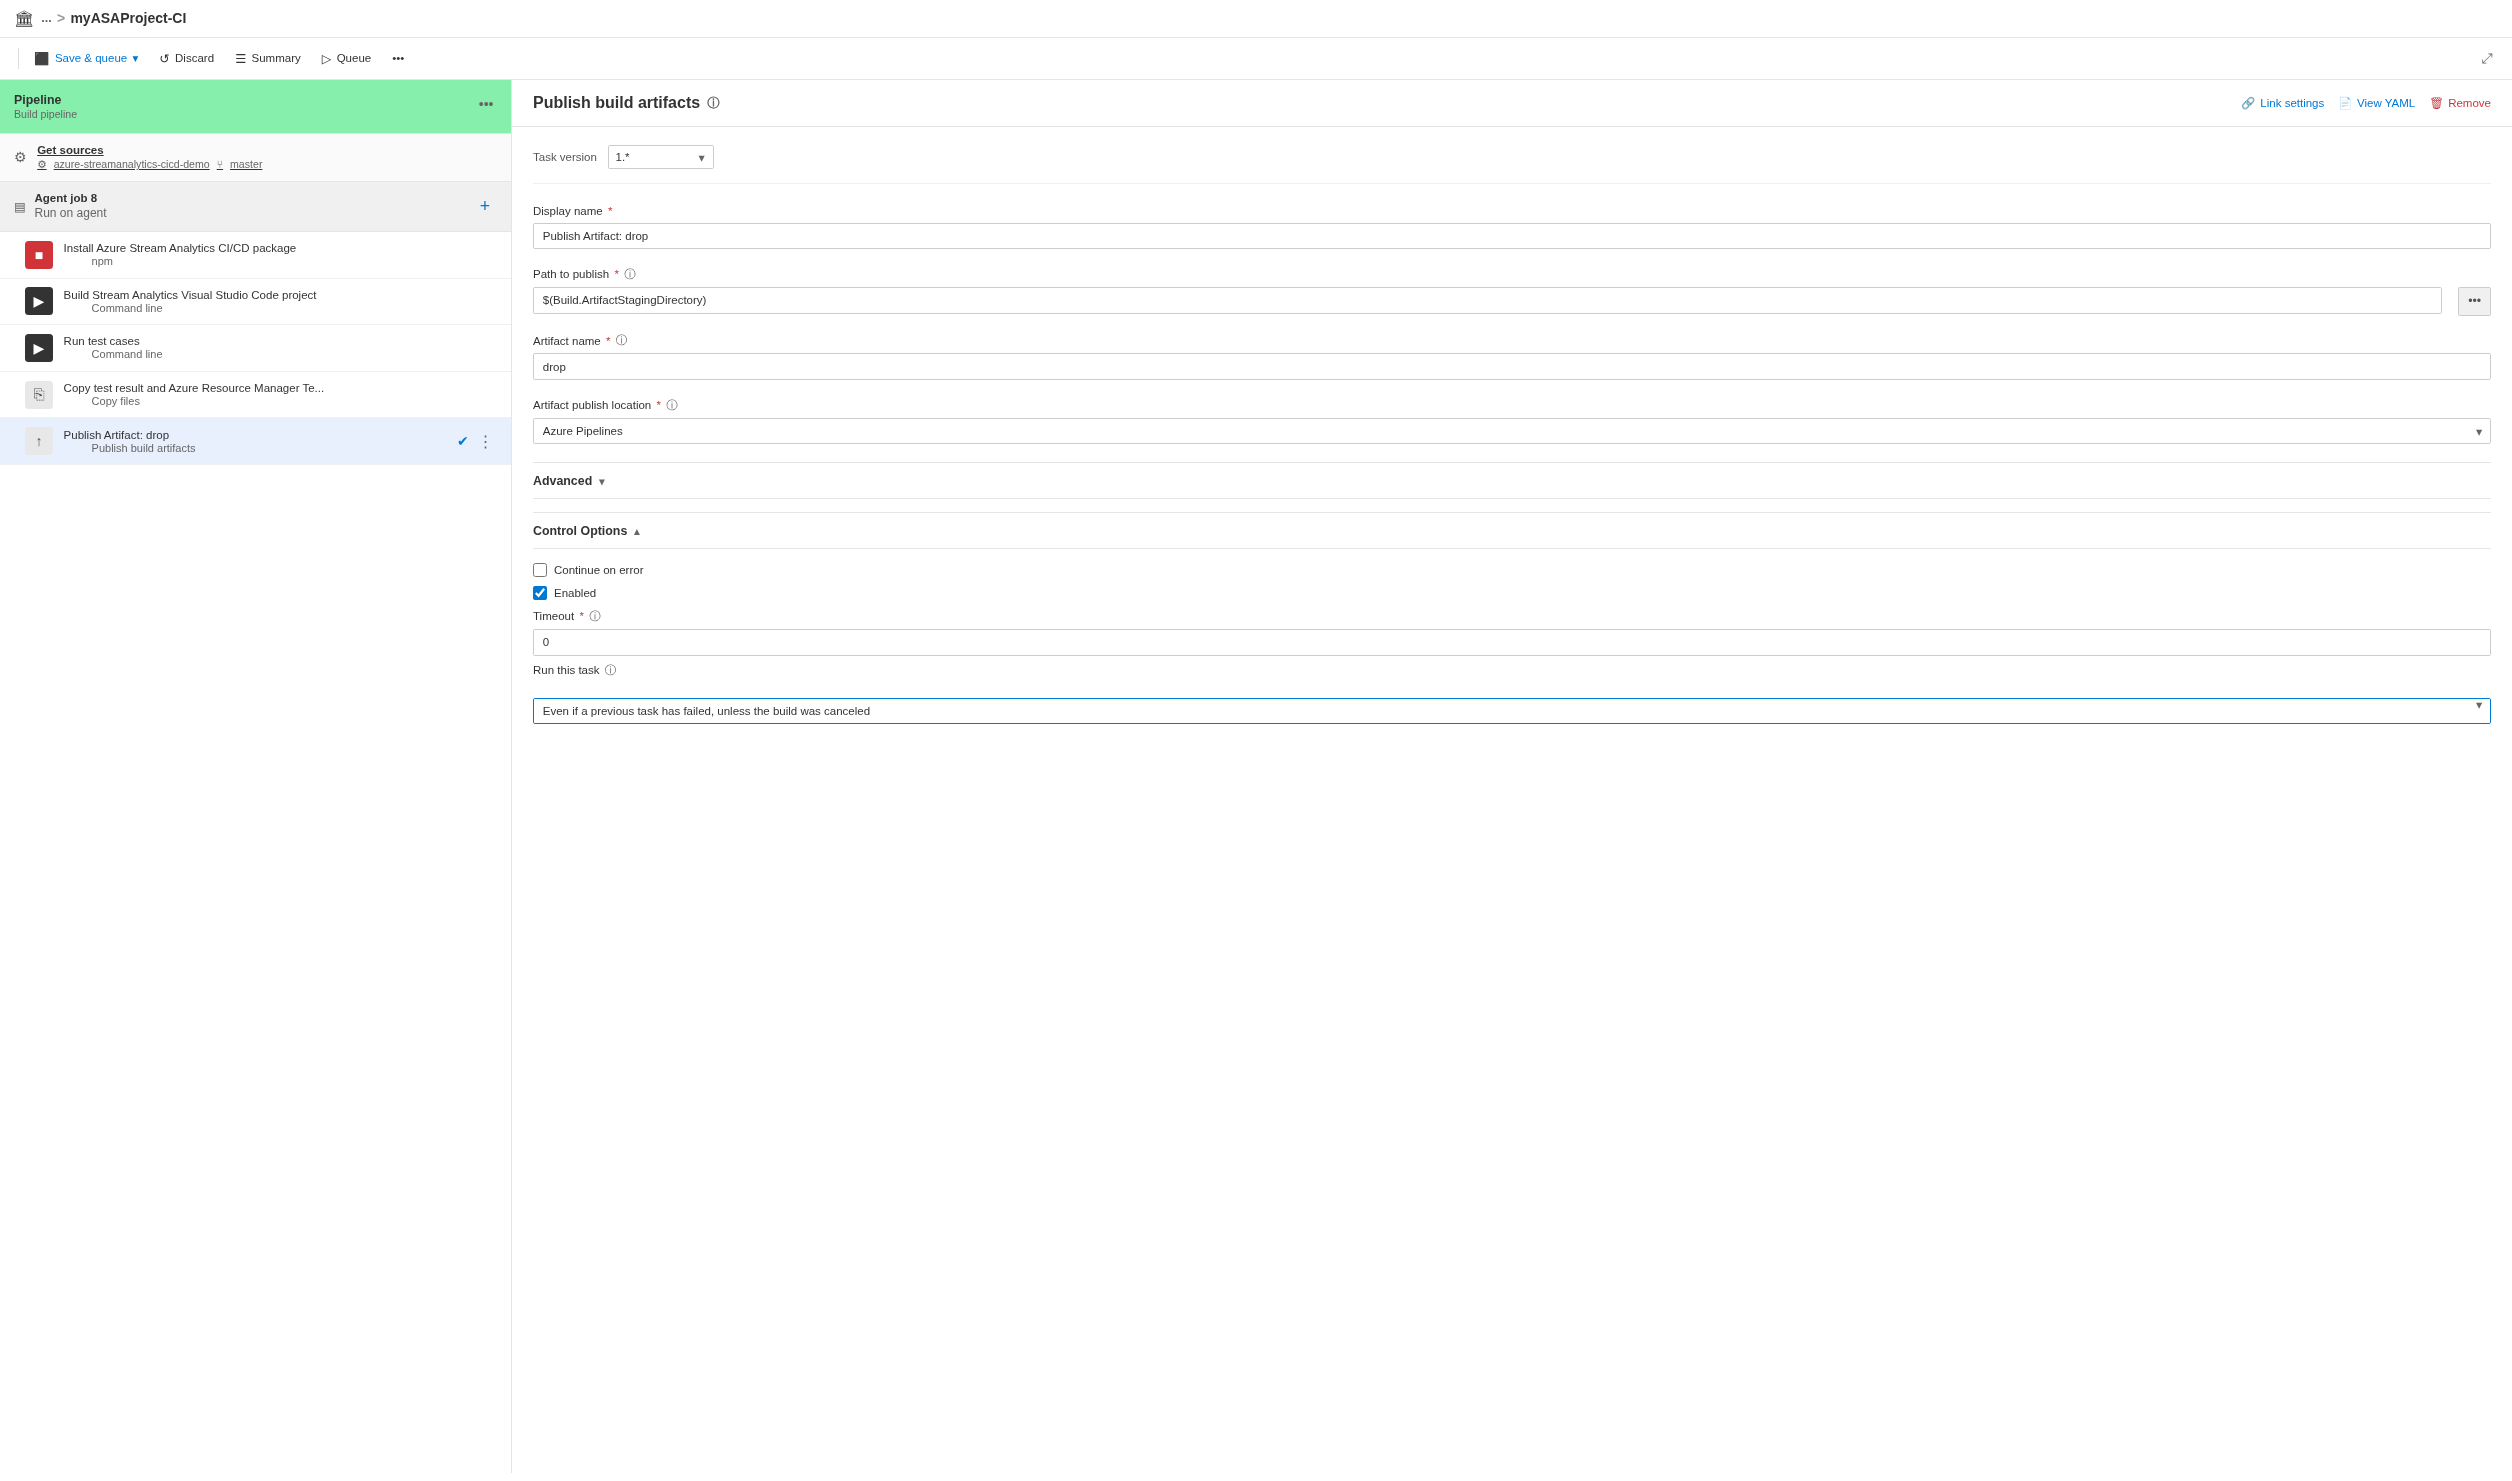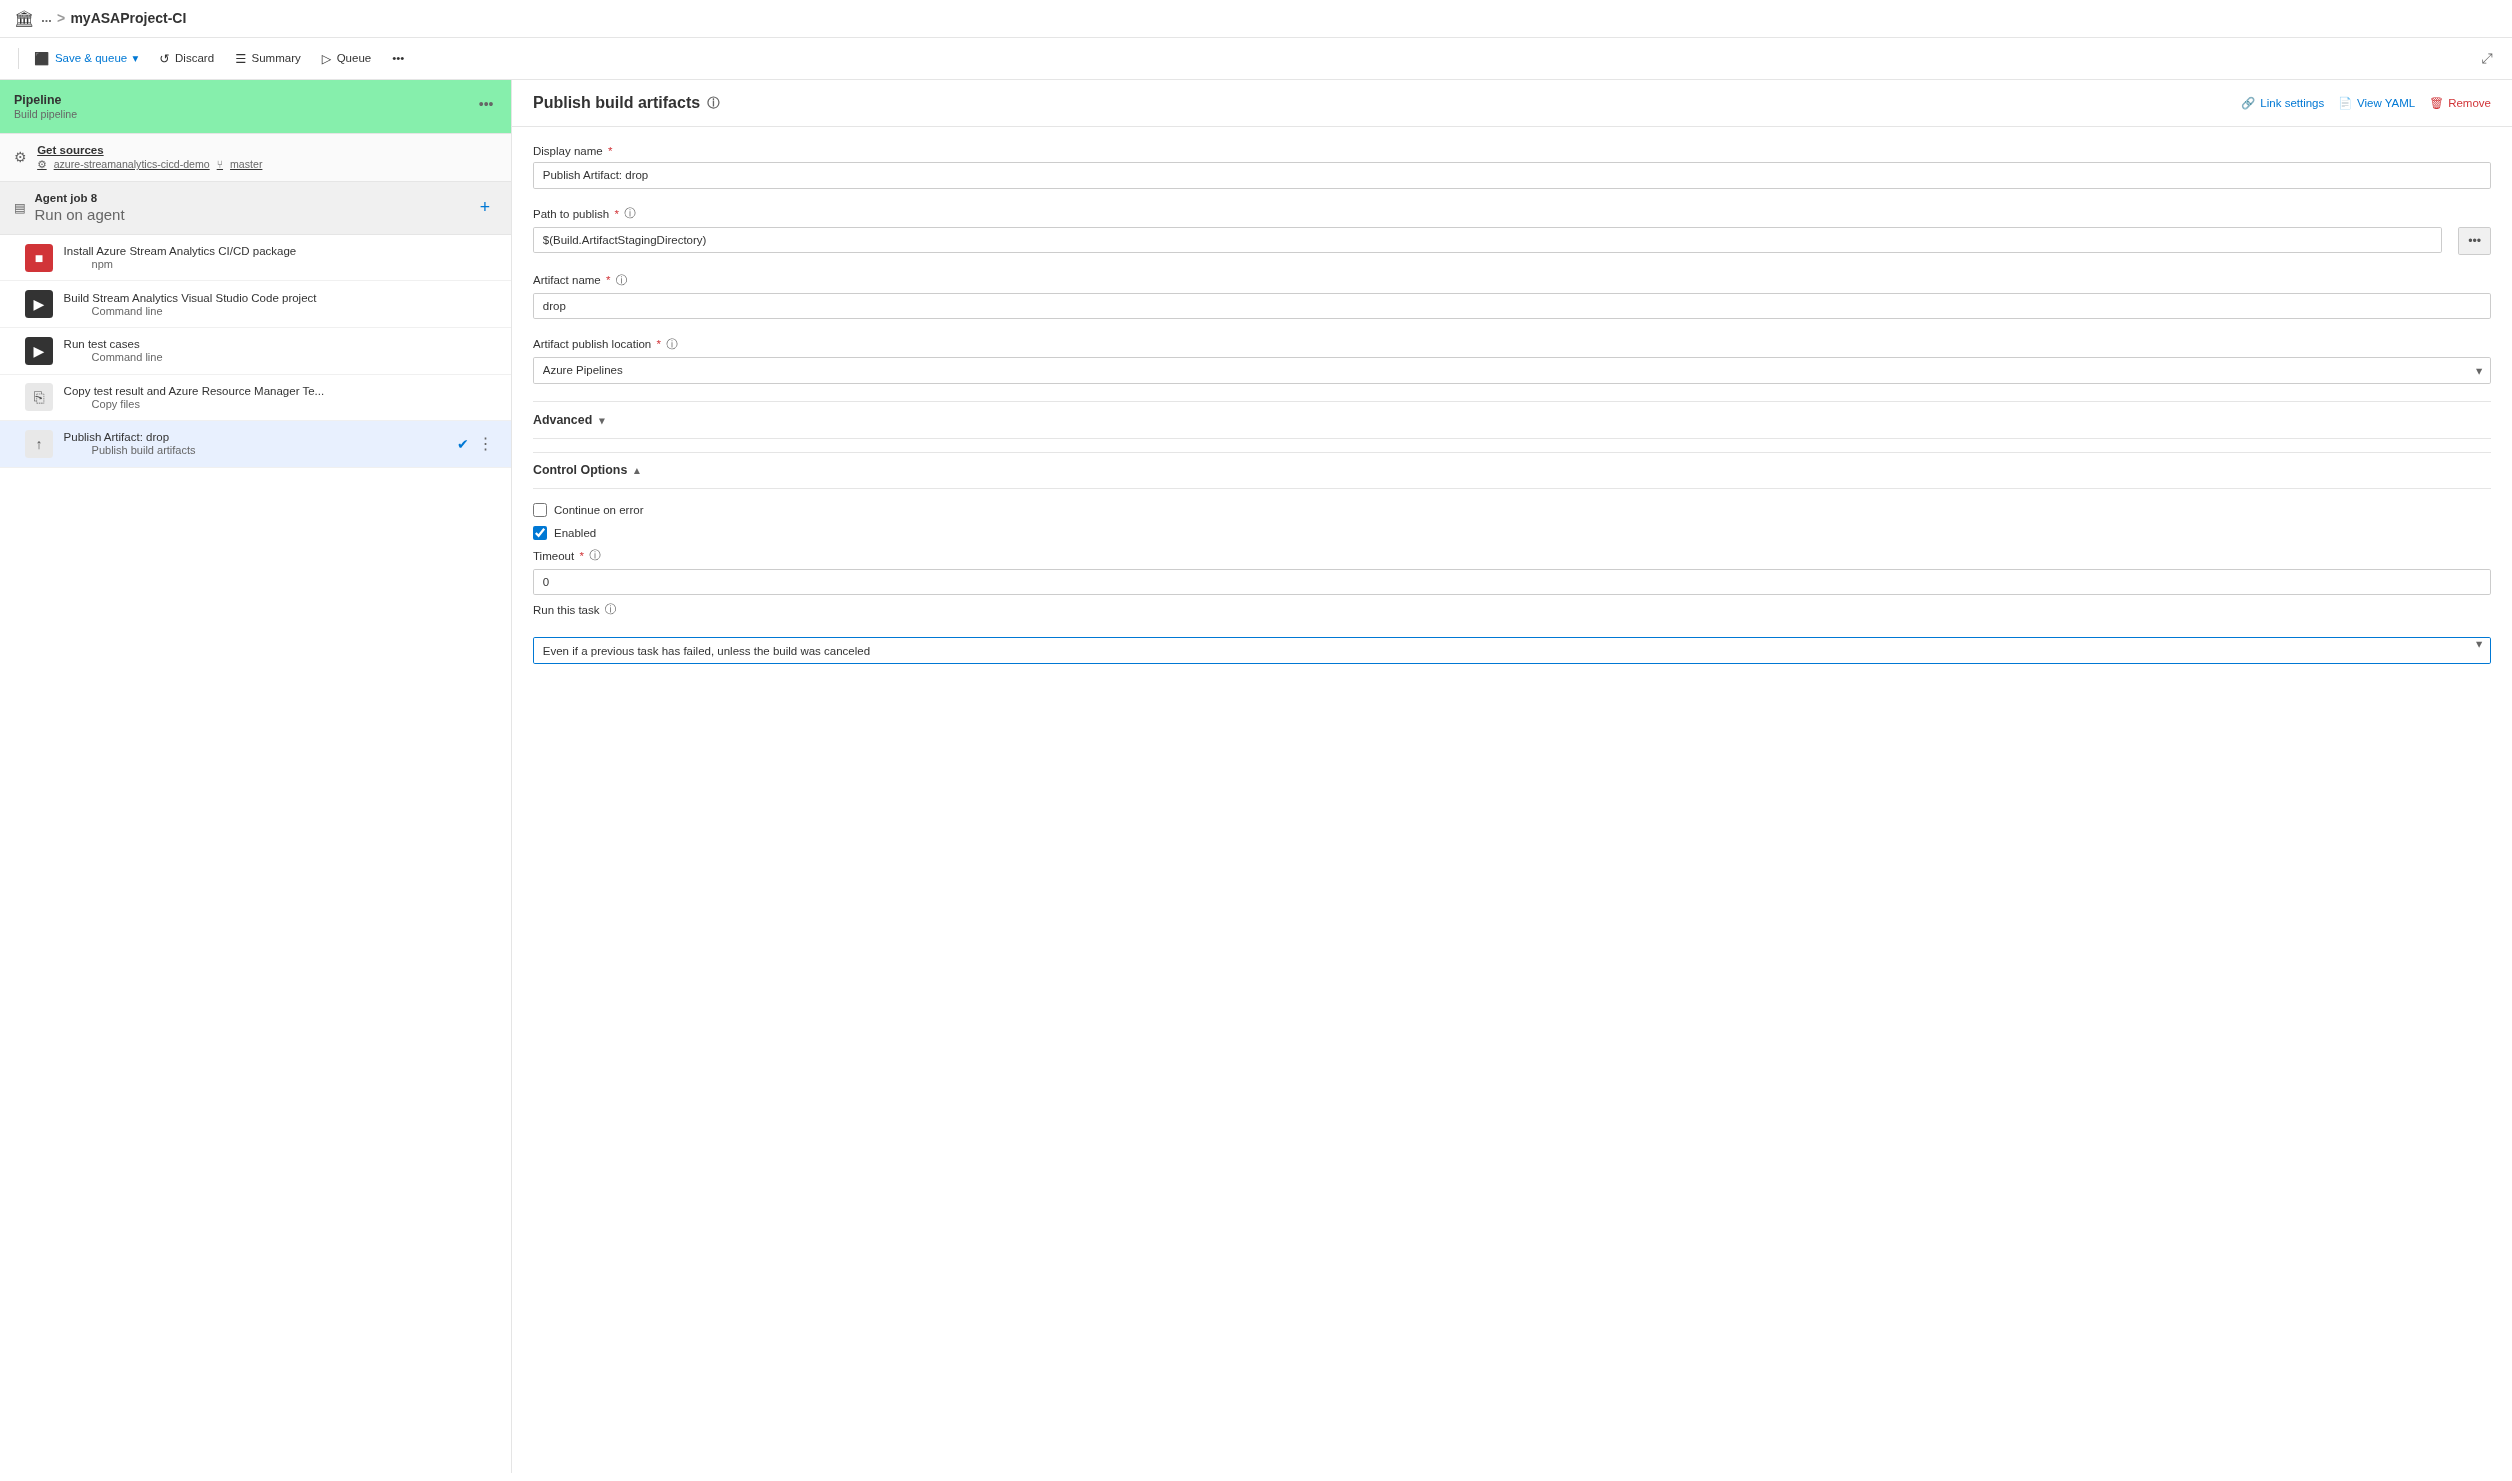--- a/index.html
+++ b/index.html
@@ -94,21 +94,21 @@
       display: flex;
       align-items: center;
       justify-content: space-between;
       padding: 10.6px 14px;
       background: #f0f0f0;
       border-bottom: 0.9px solid #e5e5e5;
     }
     .agent-job .left { display: flex; align-items: center; }
     .agent-job .icon { margin-right: 8.8px; color: #666; font-size: 12.4px; }
     .agent-job .title { font-weight: 600; font-size: 11.5px; }
-    .agent-job .subtitle { font-size: 15px; color: #666; margin-top: 1.8px; }
+    .agent-job .subtitle { font-size: 12px; color: #666; margin-top: 1.8px; }
     .agent-job .add-btn { background: none; border: none; cursor: pointer; font-size: 17.7px; color: #0078d4; padding: 3.5px 7px; }
 
     .task-item {
       display: flex;
       align-items: center;
       padding: 8.8px 14px 8.8px 25px;
       border-bottom: 0.9px solid #f0f0f0;
       cursor: pointer;
       position: relative;
     }
@@ -440,20 +440,29 @@
         </button>
         <button class="action-link remove">
           <span>🗑</span>
           <span>Remove</span>
         </button>
       </div>
     </div>
 
     <div class="form-body">
 
+      <div class="task-version-row">
+        <span class="task-version-label">Task version</span>
+        <div class="select-wrapper">
+          <select class="version-select">
+            <option value="1.*">1.*</option>
+            <option value="0.*">0.*</option>
+          </select>
+        </div>
+      </div>
 
       <div class="form-group">
         <div class="form-label">
           <span>Display name</span>
           <span class="required">*</span>
         </div>
         <input type="text" value="Publish Artifact: drop" style="">
       </div>
 
       <div class="form-group">

